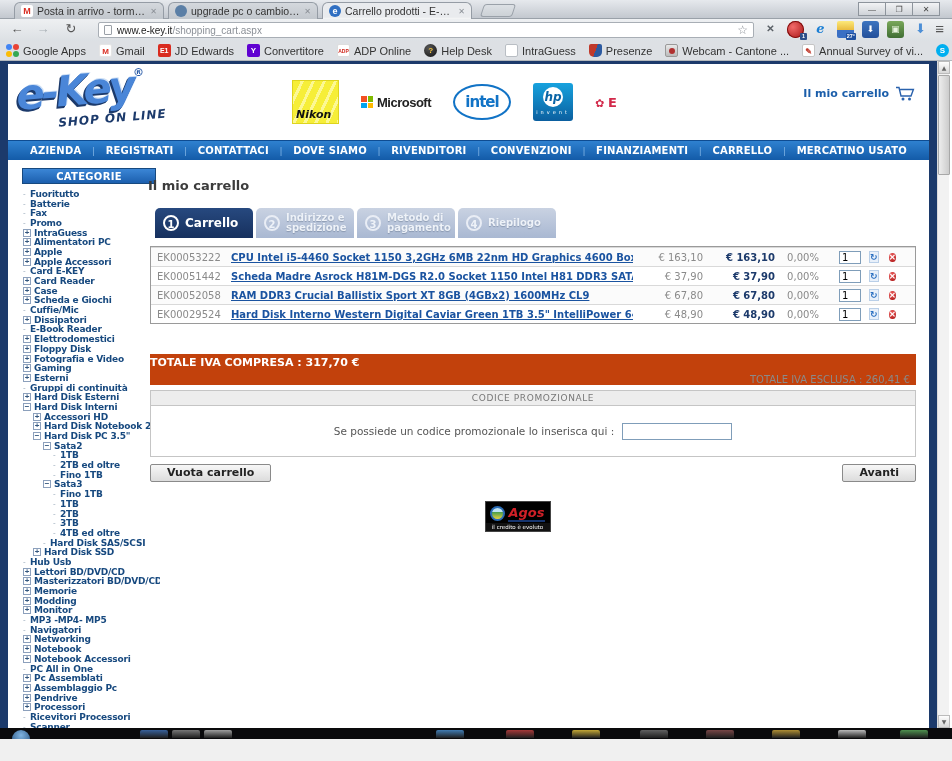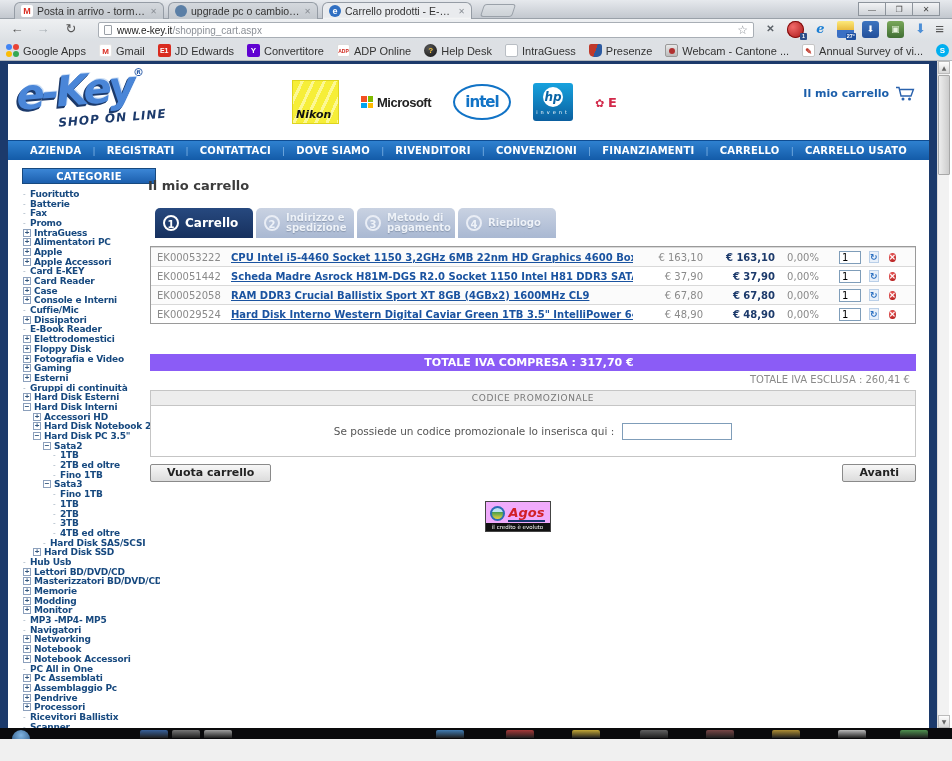--- a/index.html
+++ b/index.html
@@ -162,34 +162,34 @@
   .c-upd{width:20px;flex:0 0 auto}
   .updicon{width:13px;height:13px;background:#e8f0fa;border:1px solid #b9cfe8;color:#2a6fc0;
            font:bold 9px/12px "DejaVu Sans",sans-serif;text-align:center}
   .updicon::before{content:"↻"}
   .c-el{width:26px;flex:0 0 auto}
   .head .c-el{text-align:center}
   .delicon{width:13px;height:13px;border-radius:50%;background:radial-gradient(circle at 35% 30%,#f06060,#a80f0f);
            color:#fff;font:bold 8px/13px "Liberation Sans",sans-serif;text-align:center;margin:0 auto}
   .delicon::before{content:"✕"}
 
-  #totalbar{position:absolute;left:2px;top:194px;width:766px;height:17px;background:#8b5cf6;
-            color:#fff;font:bold 11px/17px "DejaVu Sans",sans-serif;text-align:center;padding-right:8px}
+  #totalbar{position:absolute;left:2px;top:194px;width:766px;height:31px;background:#c2410c;
+            color:#fff;font:bold 11px/17px "DejaVu Sans",sans-serif;text-align:left;padding-right:8px}
   #totalexcl{position:absolute;left:2px;top:214px;width:766px;text-align:right;padding-right:6px;
              font:10px "DejaVu Sans",sans-serif;color:#8a8a8a}
   #promobox{position:absolute;left:2px;top:230px;width:766px}
   #promotitle{height:15px;background:#ededed;border:1px solid #c5c5c5;border-bottom:none;
               font:9px/15px "DejaVu Sans",sans-serif;color:#777;text-align:center;letter-spacing:.6px}
   #promobody{height:52px;border:1px solid #c5c5c5;background:#fff;display:flex;align-items:center;justify-content:center;gap:8px}
   #promolabel{font:10.5px "DejaVu Sans",sans-serif;color:#555}
   #promoinput{width:110px;height:17px;border:1px solid #7f9db9}
   #btnrow{position:absolute;left:2px;top:304px;width:766px;display:flex;justify-content:space-between}
   .btn{height:18px;background:linear-gradient(#f7f7f7,#dcdcdc);border:1px solid #8a8a8a;border-radius:2px;
        font:bold 11px/16px "DejaVu Sans",sans-serif;color:#222;padding:0 16px}
-  #agos{position:absolute;left:50%;top:341px;transform:translateX(-54px);width:66px;border:1px solid #444;background:#f0abfc;text-align:center}
+  #agos{position:absolute;left:50%;top:341px;transform:translateX(-54px);width:66px;border:1px solid #444;background:#000000;text-align:center}
   #agoslogo{display:flex;align-items:center;justify-content:center;gap:3px;padding:3px 2px 1px}
   #agoscircle{width:15px;height:15px;border:2px solid #2b6cb5;border-radius:50%;
               background:linear-gradient(#bfe3f2 40%,#4da04d 40%,#e8d23c)}
   #agosname{color:#d12027;font:bold italic 13px "DejaVu Sans",sans-serif;border-bottom:2px solid #16356e}
   #agostag{background:#111;color:#fff;font:5.5px/8px "DejaVu Sans",sans-serif}
 
   
   #scrollbar{position:absolute;left:937px;top:0;width:12px;height:667px;background:#f2f2f2;border-left:1px solid #dcdcdc}
   .sbbtn{position:absolute;left:0;width:12px;height:13px;background:linear-gradient(#fdfdfd,#d8d8d8);
          border:1px solid #bbb;color:#666;font-size:6px;line-height:12px;text-align:center}
@@ -362,21 +362,21 @@
         <span class="navitem">DOVE SIAMO</span>
         <span class="navsep">|</span>
         <span class="navitem">RIVENDITORI</span>
         <span class="navsep">|</span>
         <span class="navitem">CONVENZIONI</span>
         <span class="navsep">|</span>
         <span class="navitem">FINANZIAMENTI</span>
         <span class="navsep">|</span>
         <span class="navitem">CARRELLO</span>
         <span class="navsep">|</span>
-        <span class="navitem">CARRELLO USATO</span>
+        <span class="navitem">MERCATINO USATO</span>
       </div>
 
     <div id="sidebar">
       <div id="cathead">CATEGORIE</div>
       <div id="sidelist">
           <div class="sideitem" style="padding-left: 3px;">
             <span class="leafdash">-</span>
             <span class="sidelabel">Fuoritutto</span>
           </div>
           <div class="sideitem" style="padding-left: 3px;">
@@ -414,21 +414,21 @@
           <div class="sideitem" style="padding-left: 3px;">
             <span class="expander">+</span>
             <span class="sidelabel">Card Reader</span>
           </div>
           <div class="sideitem" style="padding-left: 3px;">
             <span class="expander">+</span>
             <span class="sidelabel">Case</span>
           </div>
           <div class="sideitem" style="padding-left: 3px;">
             <span class="expander">+</span>
-            <span class="sidelabel">Console e Interni</span>
+            <span class="sidelabel">Scheda e Giochi</span>
           </div>
           <div class="sideitem" style="padding-left: 3px;">
             <span class="leafdash">-</span>
             <span class="sidelabel">Cuffie/Mic</span>
           </div>
           <div class="sideitem" style="padding-left: 3px;">
             <span class="expander">+</span>
             <span class="sidelabel">Dissipatori</span>
           </div>
           <div class="sideitem" style="padding-left: 3px;">
@@ -586,21 +586,21 @@
           <div class="sideitem" style="padding-left: 3px;">
             <span class="expander">+</span>
             <span class="sidelabel">Pendrive</span>
           </div>
           <div class="sideitem" style="padding-left: 3px;">
             <span class="expander">+</span>
             <span class="sidelabel">Processori</span>
           </div>
           <div class="sideitem" style="padding-left: 3px;">
             <span class="leafdash">-</span>
-            <span class="sidelabel">Ricevitori Ballistix</span>
+            <span class="sidelabel">Ricevitori Processori</span>
           </div>
           <div class="sideitem" style="padding-left: 3px;">
             <span class="leafdash">-</span>
             <span class="sidelabel">Scanner</span>
           </div>
         </div>
     </div>
 
     <div id="content">
       <div id="pagetitle">Il mio carrello</div>

